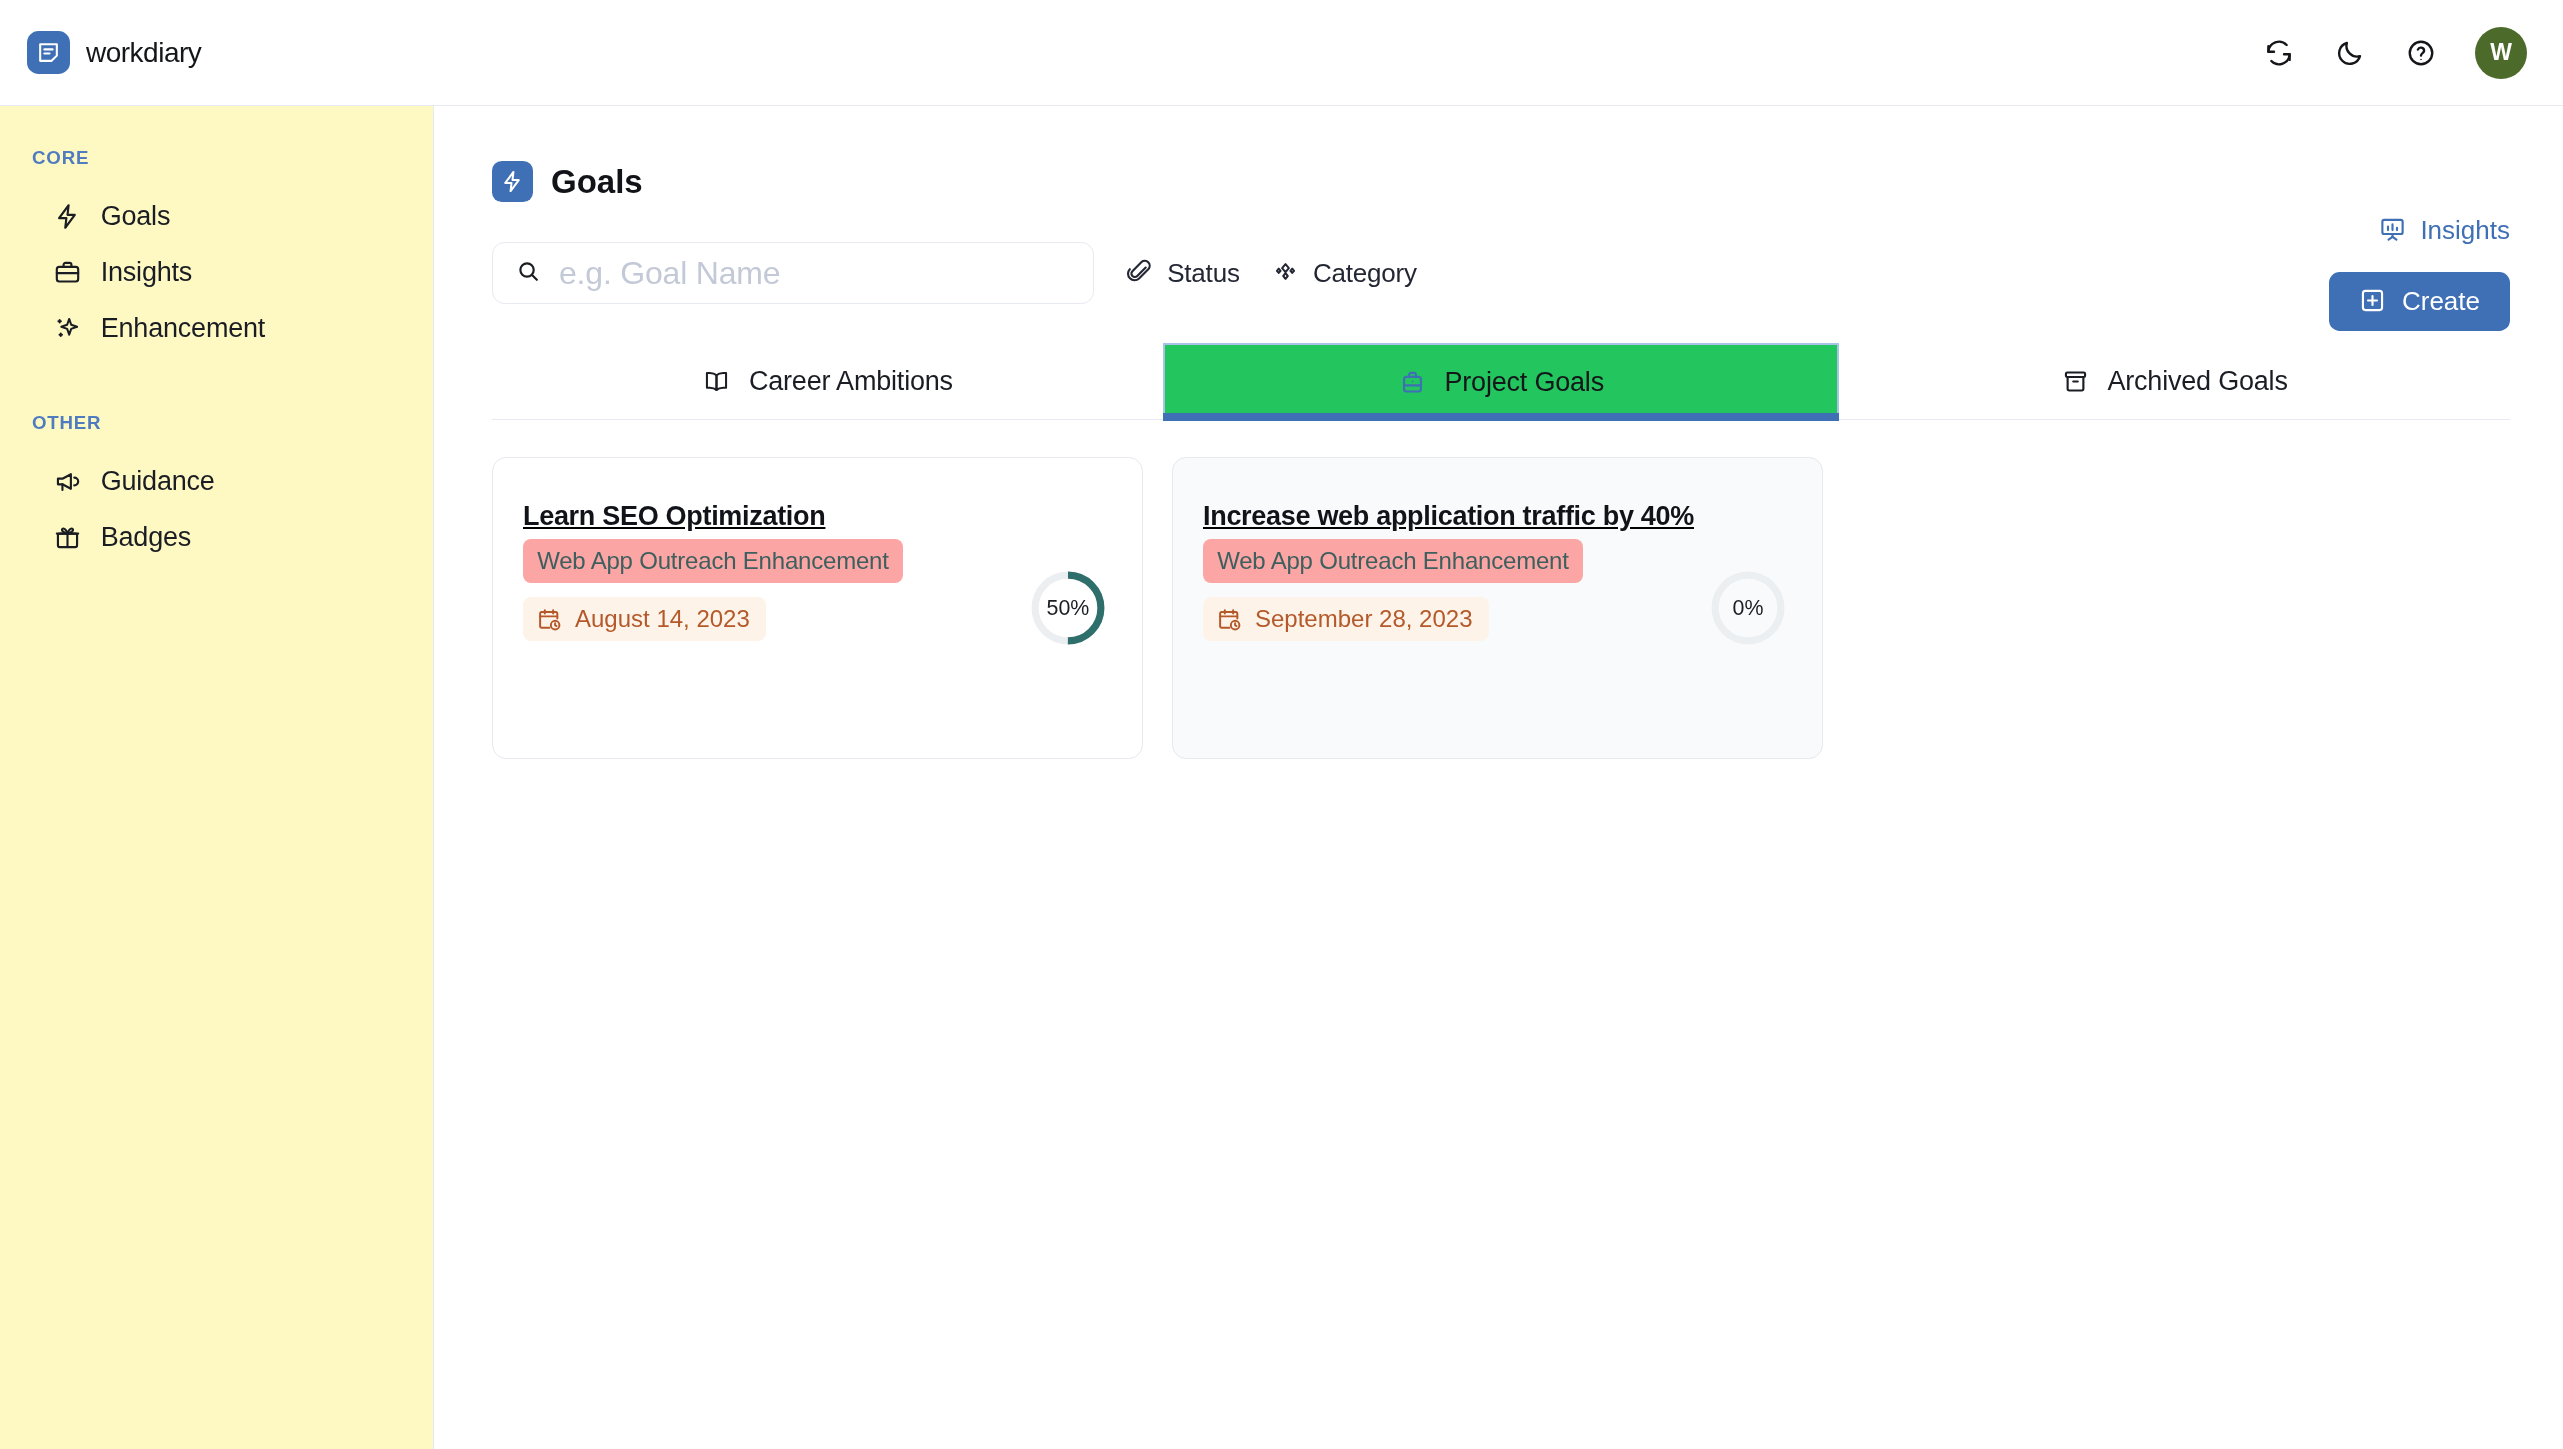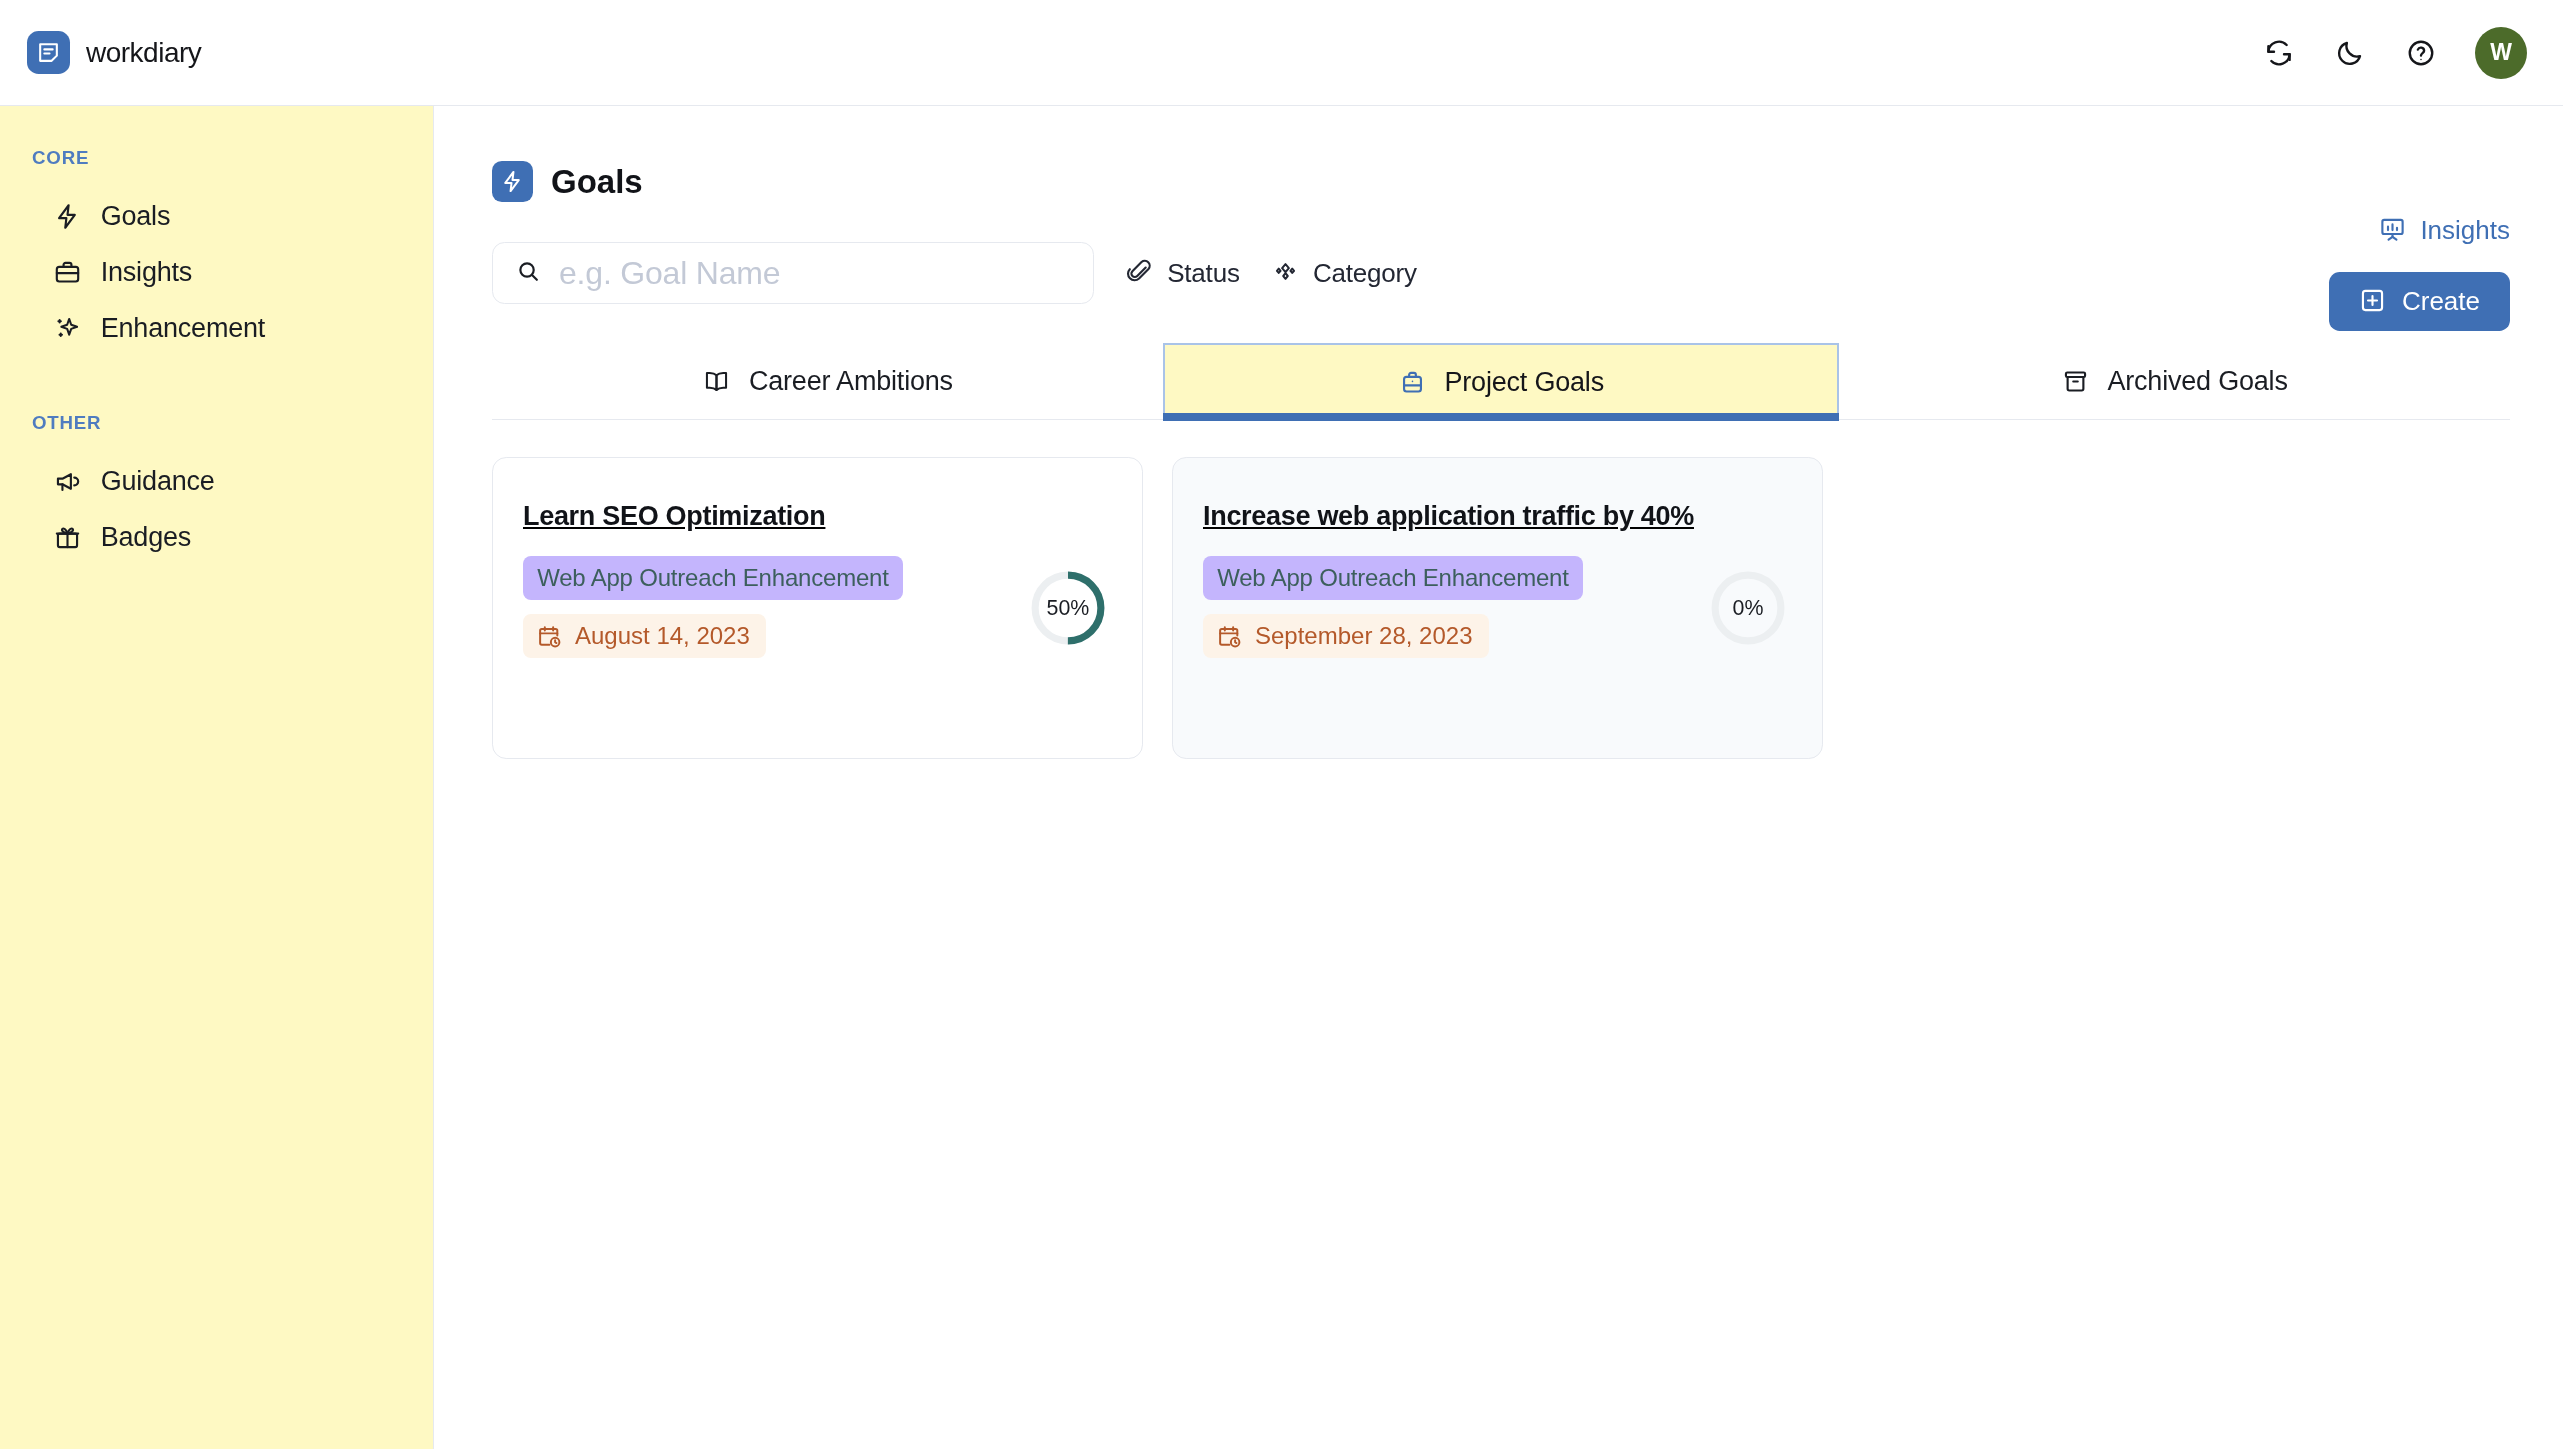--- a/index.html
+++ b/index.html
@@ -138,21 +138,21 @@
   .tab {
     flex: 1 1 0;
     display: flex; align-items: center; justify-content: center;
     gap: 18px; cursor: pointer;
     font-size: 27px; color: #1a1d23;
     letter-spacing: -0.2px;
   }
   .tab.active {
     border: 2.7px solid #a9c3e8;
     border-bottom: none;
-    background: #fef9c3;
+    background: #22c55e;
     position: relative;
     color: #15161a;
   }
   .tab.active::after {
     content: ""; position: absolute;
     left: -2.7px; right: -2.7px; bottom: -1.8px;
     height: 8px; background: #3f6fb4;
   }
   .tab-icon {
     width: 28.5px; height: 28.5px;
@@ -172,22 +172,22 @@
     background: #ffffff;
     padding: 43px 30px 0 30px;
     position: relative; cursor: pointer; text-decoration: underline;
   }
   .goal-card.alt { background: #f8fafc; }
   .goal-title {
     font-size: 27px; font-weight: 600; color: #111318;
     letter-spacing: -0.3px;
   }
   .goal-tag {
-    display: inline-block; margin-top: 24px;
-    background: #c4b5fd; color: #3d5f5d;
+    display: inline-block; margin-top: 7px;
+    background: #fca5a5; color: #3d5f5d;
     font-size: 24px; border-radius: 8px;
     padding: 8px 14.2px; letter-spacing: -0.2px;
   }
   .goal-date {
     display: inline-flex; align-items: center; gap: 12.5px;
     margin-top: 14.2px;
     background: #fdf3e8; color: #b4592a;
     font-size: 24px; border-radius: 8px;
     padding: 8px 16px 8px 12.5px;
   }

